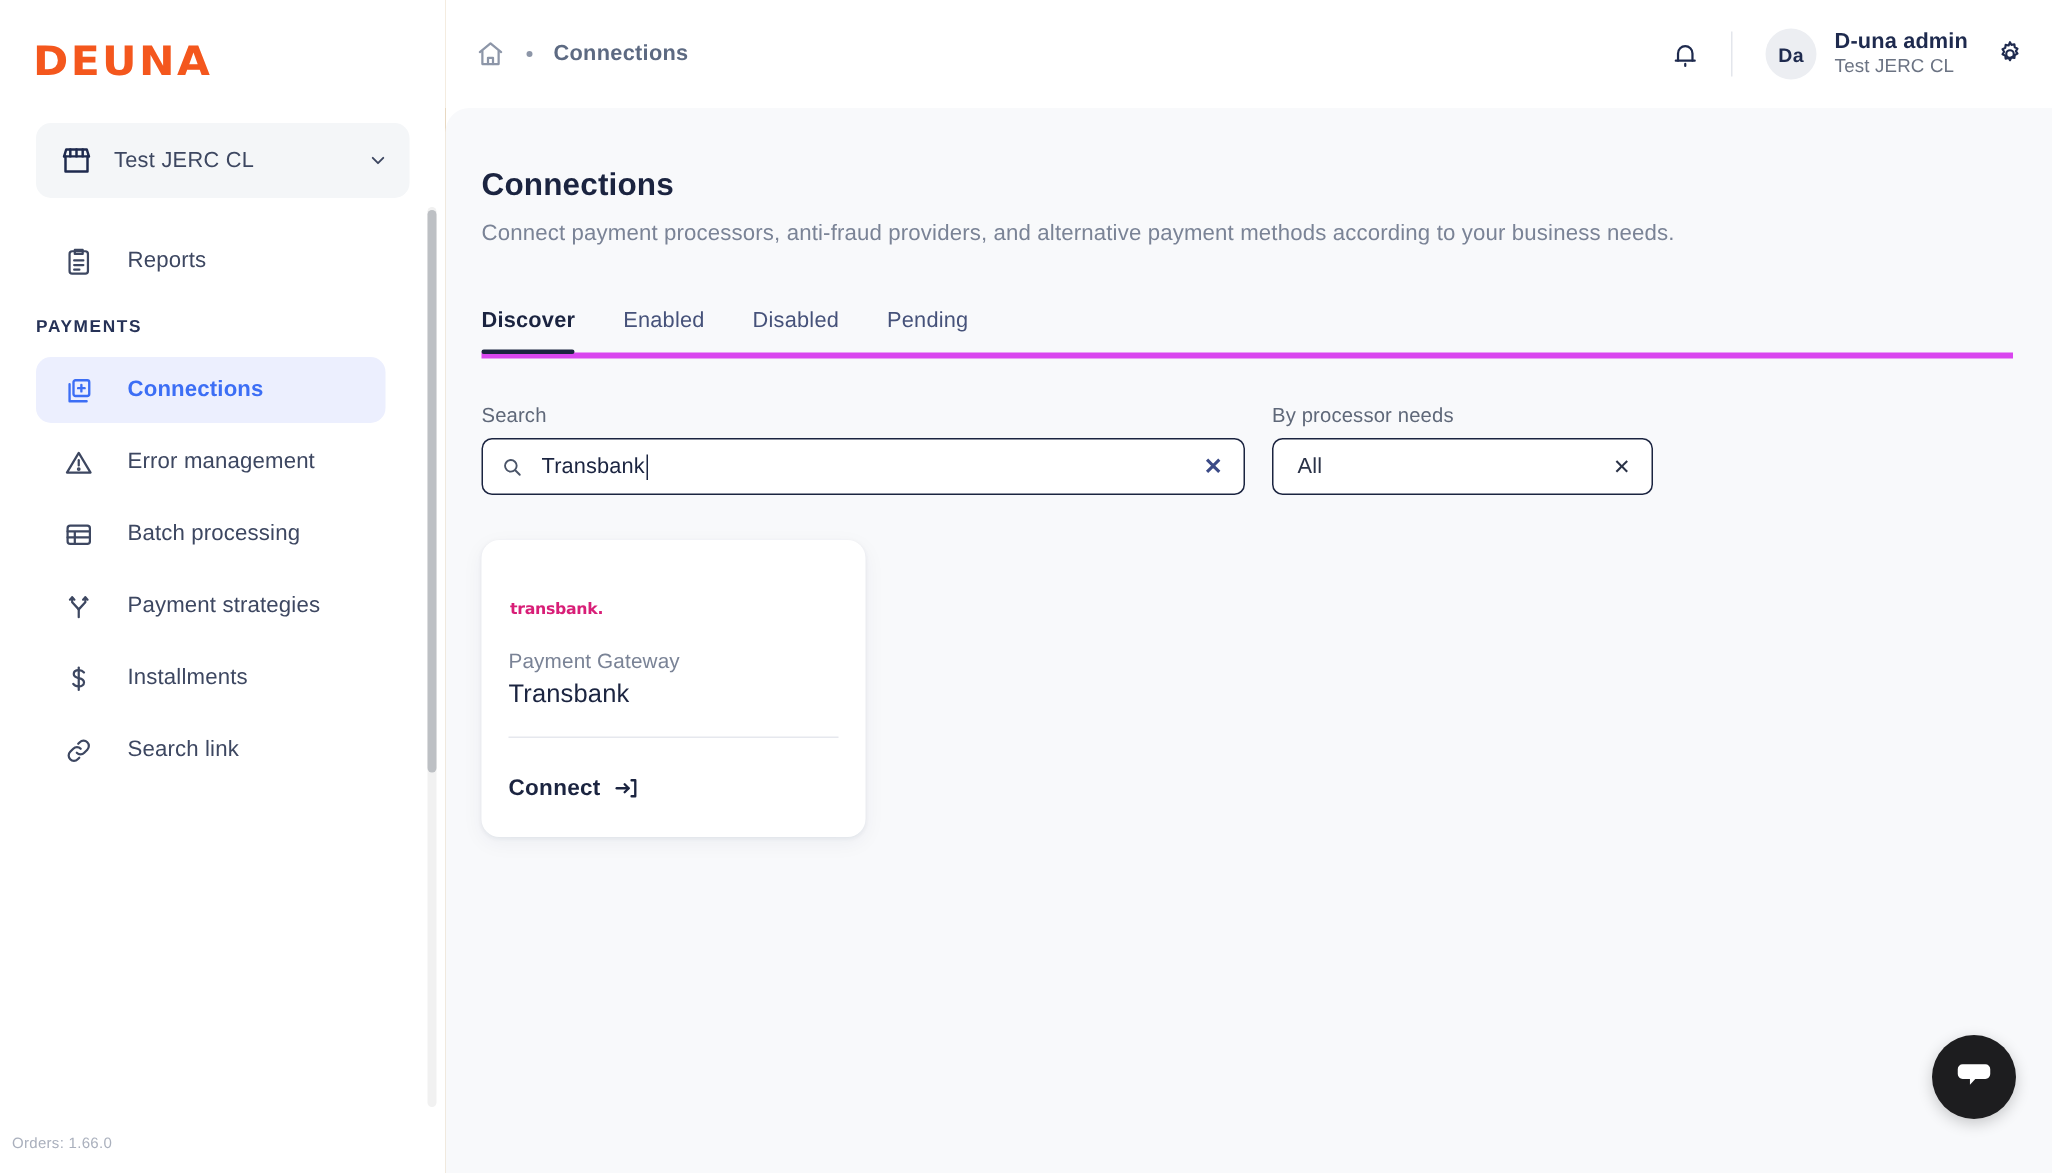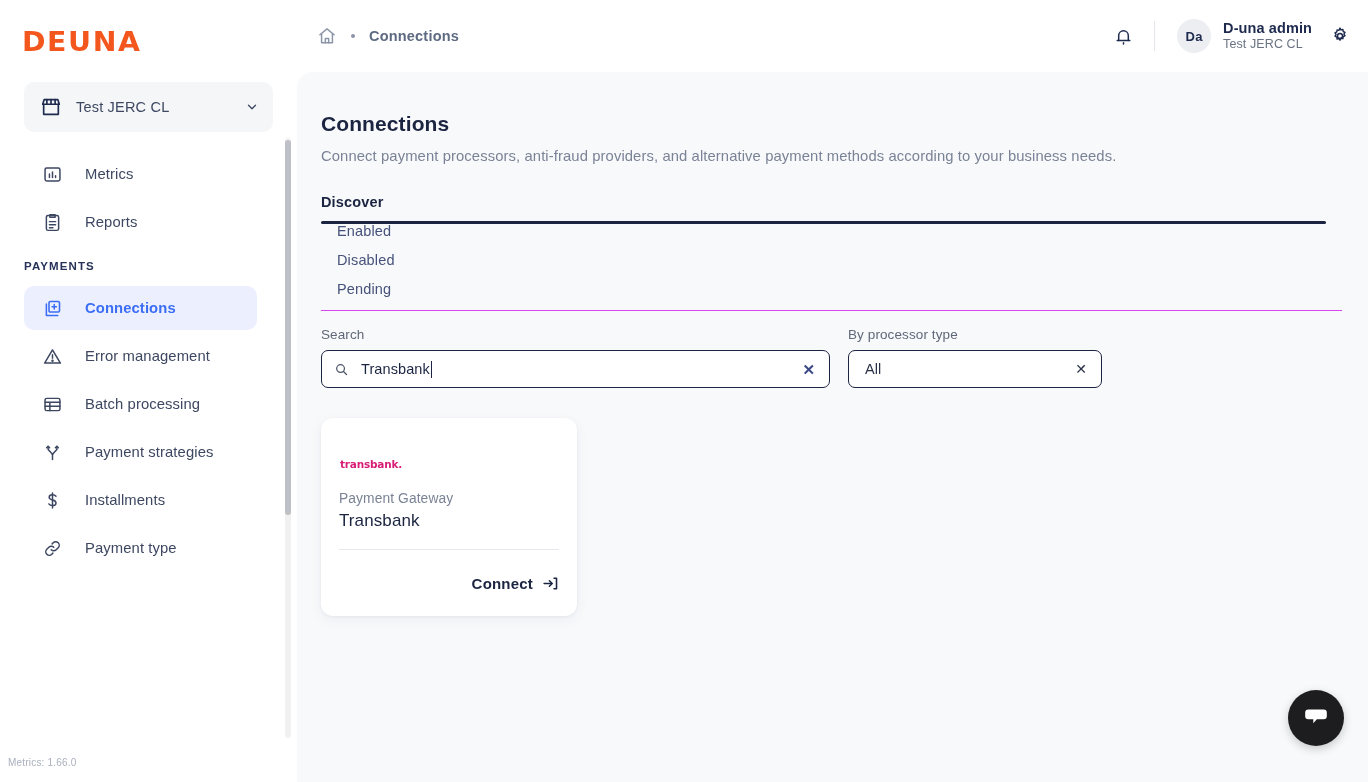--- a/index.html
+++ b/index.html
@@ -108,37 +108,36 @@
     flex: 1; margin-left: 0;
     background: #f8f9fb;
     border-top-left-radius: 16px;
     padding: 40px 26px 0 24px;
     position: relative; overflow: hidden;
   }
   .page-title { font-size: 21px; font-weight: 700; color: #1b2440; letter-spacing: .1px; }
   .page-sub { margin-top: 12px; font-size: 14.8px; color: #7a8396; letter-spacing: .1px; }
 
   .tabs {
-    margin-top: 30px; display: flex; gap: 0;
-    border-bottom: 1px solid #d946ef;
-    flex-direction: column;
+    margin-top: 42px; display: flex; gap: 0;
+    border-bottom: 4px solid #d946ef;
   }
   .tab {
     padding: 0 16px 13px 16px; font-size: 14.5px; color: #46527a;
     cursor: pointer; position: relative; letter-spacing: .15px;
   }
   .tab:first-child { padding-left: 0; }
   .tab.active { font-weight: 700; color: #1b2440; }
   .tab.active::after {
     content: ""; position: absolute; left: 0; right: 16px; bottom: -1px;
     height: 3px; background: #1b2440; border-radius: 2px;
   }
   .tab:first-child.active::after { left: 0; right: 16px; }
 
-  .filters { margin-top: 16px; display: flex; gap: 10px; }
+  .filters { margin-top: 30px; display: flex; gap: 10px; }
   .field-group { display: flex; flex-direction: column; }
   .field-label { font-size: 13.5px; color: #5f6879; margin-bottom: 8px; letter-spacing: .1px; }
   .search-box {
     width: 509px; height: 38px; background: #ffffff;
     border: 1.5px solid #1b2440; border-radius: 7px;
     display: flex; align-items: center; padding: 0 12px 0 12px;
     cursor: text;
   }
   .search-ic { width: 15px; height: 15px; color: #4a5468; flex: 0 0 15px; }
   .search-val {
@@ -170,21 +169,21 @@
     height: 40px; display: flex; align-items: center; padding-left: 1px;
   }
   .brand-logo {
     font-size: 10.5px; font-weight: 700; color: #d81e77; letter-spacing: -.2px;
     font-family: "DejaVu Sans", sans-serif;
   }
   .card-kind { margin-top: 7px; font-size: 13.8px; color: #7a8396; letter-spacing: .1px; }
   .card-name { margin-top: 5px; font-size: 17px; font-weight: 400; color: #1b2440; letter-spacing: .1px; }
   .card-div { margin-top: 18px; height: 1px; background: #e6e8ee; }
   .connect-row {
-    flex: 1; display: flex; align-items: center; justify-content: flex-end;
+    flex: 1; display: flex; align-items: center; justify-content: flex-start;
     gap: 9px; cursor: pointer;
   }
   .connect-label { font-size: 15px; font-weight: 700; color: #1b2440; letter-spacing: .2px; }
   .connect-ic { width: 17px; height: 17px; color: #1b2440; }
 
   .chat-fab {
     position: absolute; right: 24px; bottom: 36px;
     width: 56px; height: 56px; border-radius: 50%;
     background: #1d1d1f; display: flex; align-items: center; justify-content: center;
     cursor: pointer; box-shadow: 0 3px 10px rgba(0,0,0,.2);
@@ -216,29 +215,20 @@
         <svg viewBox="0 0 24 24" fill="none" stroke="currentColor" stroke-width="2.2" stroke-linecap="round" stroke-linejoin="round">
             <polyline points="6 9 12 15 18 9"></polyline>
           </svg>
       </span>
     </div>
 
     <div class="nav-scroll">
 
 
 
-      <div class="nav-item">
-        <span class="n-icon">
-          <svg viewBox="0 0 24 24" fill="none" stroke="currentColor" stroke-width="1.7" stroke-linecap="round" stroke-linejoin="round">
-            <rect x="3.5" y="4.5" width="17" height="15" rx="2"></rect>
-              <path d="M8.5 15.5v-4M12 15.5v-6.5M15.5 15.5v-2"></path>
-          </svg>
-        </span>
-        <span class="n-label">Metrics</span>
-      </div>
 
       <div class="nav-item">
         <span class="n-icon">
           <svg viewBox="0 0 24 24" fill="none" stroke="currentColor" stroke-width="1.7" stroke-linecap="round" stroke-linejoin="round">
             <rect x="5" y="4" width="14" height="17" rx="2"></rect>
               <path d="M9 3h6v3H9z"></path>
               <path d="M8.5 11h7M8.5 14.5h7M8.5 18h4"></path>
           </svg>
         </span>
         <span class="n-label">Reports</span>
@@ -302,28 +292,28 @@
       </div>
 
 
       <div class="nav-item">
         <span class="n-icon">
           <svg viewBox="0 0 24 24" fill="none" stroke="currentColor" stroke-width="1.7" stroke-linecap="round" stroke-linejoin="round">
             <path d="M10.5 13.5a4 4 0 0 0 5.7 0l2.3-2.3a4 4 0 0 0-5.7-5.7l-1.2 1.2"></path>
             <path d="M13.5 10.5a4 4 0 0 0-5.7 0l-2.3 2.3a4 4 0 0 0 5.7 5.7l1.2-1.2"></path>
           </svg>
         </span>
-        <span class="n-label">Payment type</span>
+        <span class="n-label">Search link</span>
       </div>
     </div>
 
     <div class="sb-track"></div>
     <div class="sb-thumb"></div>
 
-    <div class="version">Metrics: 1.66.0</div>
+    <div class="version">Orders: 1.66.0</div>
   </aside>
 
   <section class="main">
 
     <header class="topbar">
       <div class="crumbs">
         <span class="home-icon">
           <svg viewBox="0 0 24 24" fill="none" stroke="currentColor" stroke-width="1.8" stroke-linecap="round" stroke-linejoin="round">
             <path d="M3.5 10.5L12 3.5l8.5 7"></path>
               <path d="M5.5 9.6V20h13V9.6"></path>
@@ -382,21 +372,21 @@
             </span>
             <span class="search-val">
               <span>Transbank</span>
               <span class="caret"></span>
             </span>
             <span class="clear-x">✕</span>
           </div>
         </div>
 
         <div class="field-group" style="margin-left:8px">
-          <span class="field-label">By processor type</span>
+          <span class="field-label">By processor needs</span>
           <div class="select-box">
             <span class="select-val">All</span>
             <span class="select-x">✕</span>
           </div>
         </div>
       </div>
 
       <div class="cards">
         <div class="card">
           <div class="card-logo">

